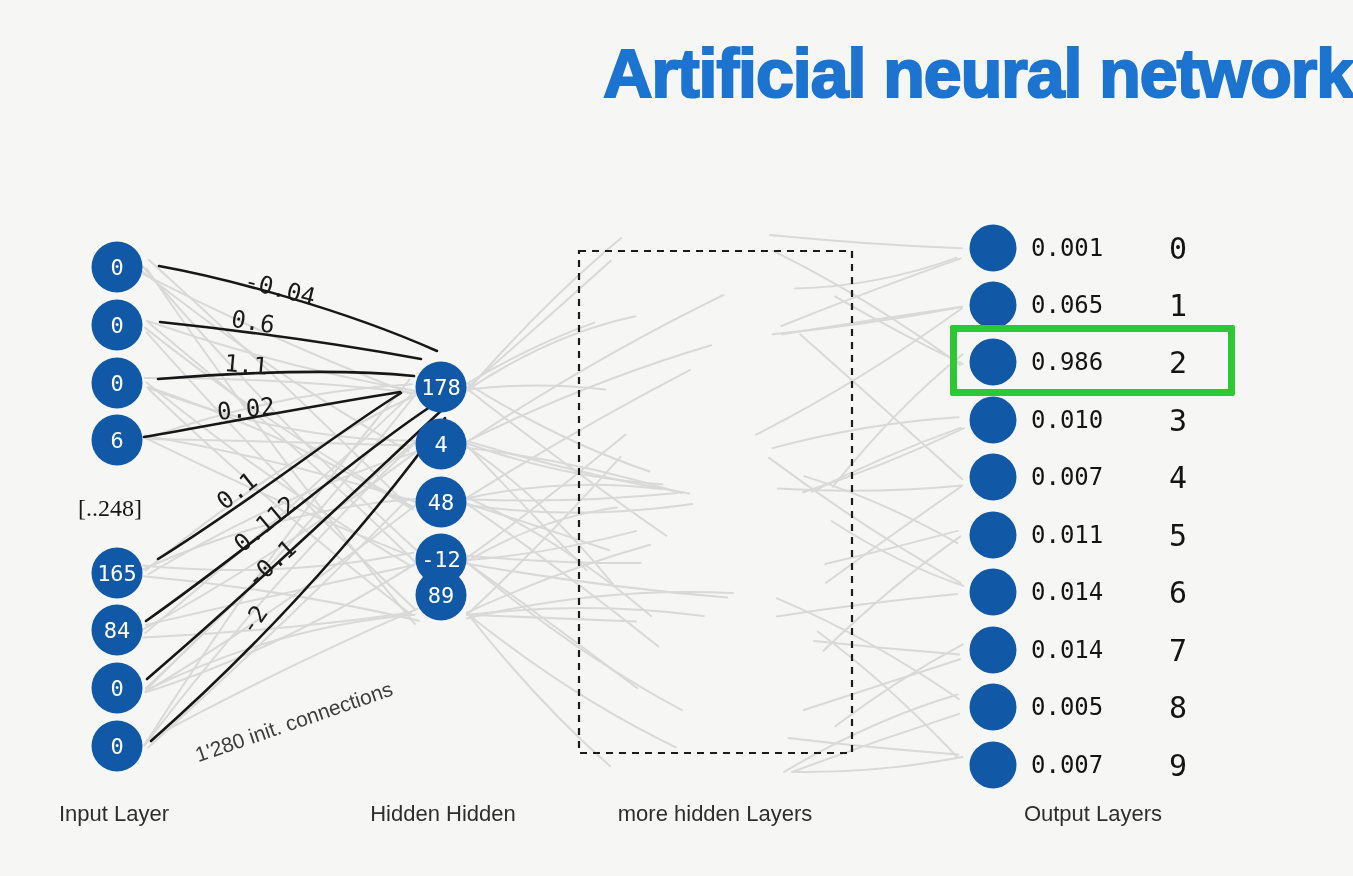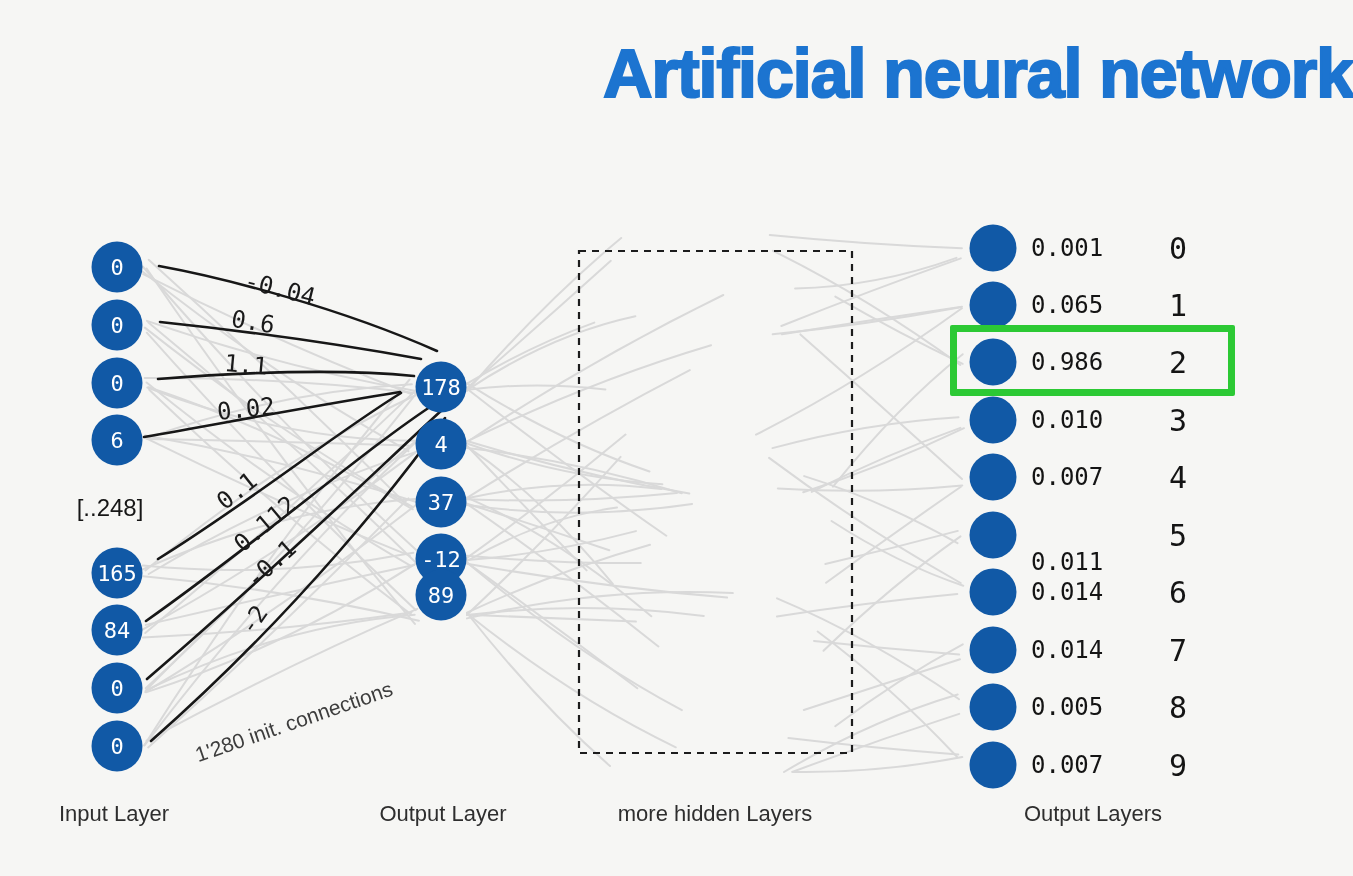--- a/index.html
+++ b/index.html
@@ -26,21 +26,21 @@
     position:absolute; transform:translate(-50%,-50%);
     background:var(--node-blue); border-radius:50%;
     display:flex; align-items:center; justify-content:center;
     color:#ffffff; font-family:"DejaVu Sans Mono", monospace; font-size:22px;
   }
   .node.big { width:51px; height:51px; }
   .node.out { width:47px; height:47px; }
 
   .bracket-text {
     position:absolute; transform:translate(-50%,-50%);
-    font-family:Liberation Sans, sans-serif; font-size:24px; color:#161616;
+    font-family:Liberation Serif, serif; font-size:24px; color:#161616;
     white-space:nowrap;
   }
   .weight-label {
     position:absolute; transform:translate(-50%,-50%) rotate(var(--rot,0deg));
     font-family:"DejaVu Sans Mono", monospace; font-size:24px; color:#1a1a1a;
     white-space:nowrap;
   }
   .connections-note {
     position:absolute; transform:translate(-50%,-50%) rotate(-19deg);
     font-size:21px; color:#3d3d3d; white-space:nowrap;
@@ -221,21 +221,21 @@
 
 <div class="connections-note" style="left:294px;top:722px">1'280 init. connections</div>
 
 <div class="node big" style="left:441px;top:387px">
     <span>178</span>
   </div>
 <div class="node big" style="left:441px;top:444px">
     <span>4</span>
   </div>
 <div class="node big" style="left:441px;top:502px">
-    <span>37</span>
+    <span>48</span>
   </div>
 <div class="node big" style="left:441px;top:559px">
     <span>-12</span>
   </div>
 <div class="node big" style="left:441px;top:595px">
     <span>89</span>
   </div>
 
 <div class="node out" style="left:993px;top:248px"></div>
 <div class="node out" style="left:993px;top:305px"></div>
@@ -246,35 +246,35 @@
 <div class="node out" style="left:993px;top:592px"></div>
 <div class="node out" style="left:993px;top:650px"></div>
 <div class="node out" style="left:993px;top:707px"></div>
 <div class="node out" style="left:993px;top:765px"></div>
 
 <div class="prob" style="left:1031px;top:248px">0.001</div>
 <div class="prob" style="left:1031px;top:305px">0.065</div>
 <div class="prob" style="left:1031px;top:362px">0.986</div>
 <div class="prob" style="left:1031px;top:420px">0.010</div>
 <div class="prob" style="left:1031px;top:477px">0.007</div>
-<div class="prob" style="left:1031px;top:562px">0.011</div>
+<div class="prob" style="left:1031px;top:535px">0.011</div>
 <div class="prob" style="left:1031px;top:592px">0.014</div>
 <div class="prob" style="left:1031px;top:650px">0.014</div>
 <div class="prob" style="left:1031px;top:707px">0.005</div>
 <div class="prob" style="left:1031px;top:765px">0.007</div>
 
 <div class="digit" style="left:1169px;top:248px">0</div>
 <div class="digit" style="left:1169px;top:305px">1</div>
 <div class="digit" style="left:1169px;top:362px">2</div>
 <div class="digit" style="left:1169px;top:420px">3</div>
 <div class="digit" style="left:1169px;top:477px">4</div>
 <div class="digit" style="left:1169px;top:535px">5</div>
 <div class="digit" style="left:1169px;top:592px">6</div>
 <div class="digit" style="left:1169px;top:650px">7</div>
 <div class="digit" style="left:1169px;top:707px">8</div>
 <div class="digit" style="left:1169px;top:765px">9</div>
 
 <div class="highlight-box"></div>
 
 <div class="layer-label" style="left:114px">Input Layer</div>
-<div class="layer-label" style="left:443px">Output Layer</div>
+<div class="layer-label" style="left:443px">Hidden Hidden</div>
 <div class="layer-label" style="left:715px">more hidden Layers</div>
 <div class="layer-label" style="left:1093px">Output Layers</div>
 
 </body></html>

